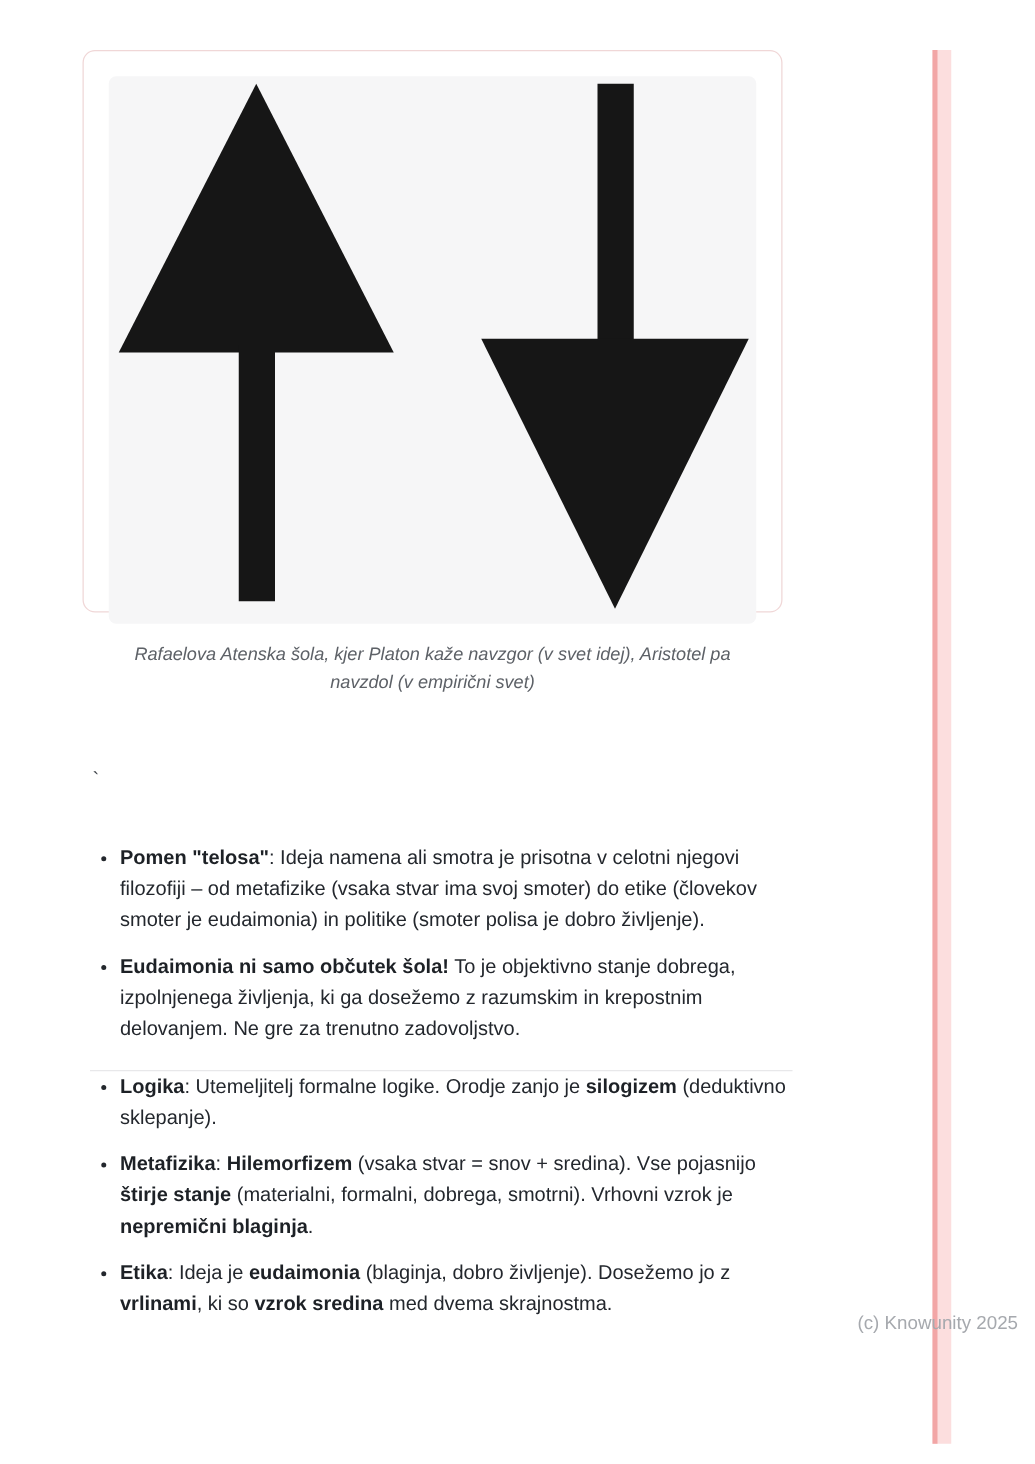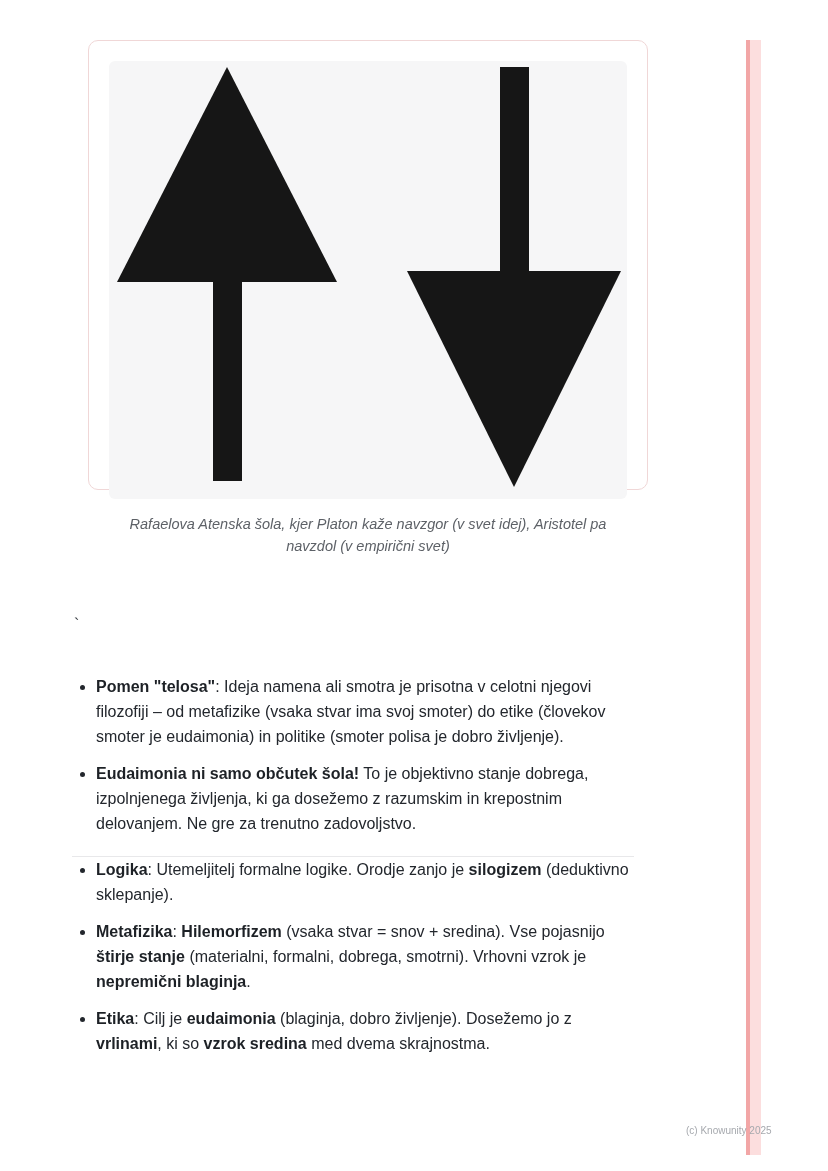--- a/index.html
+++ b/index.html
@@ -7,21 +7,21 @@
   body {
     width: 828px; height: 1171px;
     position: relative;
     font-family: "Liberation Sans", sans-serif;
     color: #23272d;
     overflow: hidden;
   }
 
   
   .figure-card {
-    position: absolute; left: 88px; top: 40px;
+    position: absolute; left: 66px; top: 40px;
     width: 560px; height: 450px;
     background: #ffffff;
     border: 1px solid var(--card-border, #f0d7d7);
     border-radius: 10px;
   }
   .figure-image {
     position: absolute; left: 20px; top: 20px;
     width: 518px; height: 438px;
     background: #f6f6f7;
     border-radius: 6px;
@@ -64,22 +64,22 @@
   .section-heading {
     margin: 24px 0 16px 0;
     font-size: 23px;
     line-height: 28px;
     font-weight: 700;
     color: var(--heading-red, #f73e56);
   }
 
   
   .watermark {
-    position: absolute; left: 686px; top: 1124px;
-    font-size: 10px; line-height: 14px;
+    position: absolute; left: 686px; top: 1052px;
+    font-size: 15px; line-height: 14px;
     color: #a6a9ae;
     z-index: 3;
     white-space: nowrap;
     text-align: center;
   }
 
   
   .scrollbar {
     position: absolute; left: 746px; top: 40px;
     width: 15px; height: 1115px;
@@ -130,21 +130,21 @@
 
 
     <ul class="bullet-list">
       <li>
         <span class="li-text"><strong>Logika</strong><span>: Utemeljitelj formalne logike. Orodje zanjo je </span><strong>silogizem</strong><span> (deduktivno sklepanje).</span></span>
       </li>
       <li>
         <span class="li-text"><strong>Metafizika</strong><span>: </span><strong>Hilemorfizem</strong><span> (vsaka stvar = snov + sredina). Vse pojasnijo </span><strong>štirje stanje</strong><span> (materialni, formalni, dobrega, smotrni). Vrhovni vzrok je </span><strong>nepremični blaginja</strong><span>.</span></span>
       </li>
       <li>
-        <span class="li-text"><strong>Etika</strong><span>: Cilj je </span><strong>eudaimonia</strong><span> (blaginja, dobro življenje). Dosežemo jo z </span><strong>vrlinami</strong><span>, ki so </span><strong>vzrok sredina</strong><span> med dvema skrajnostma.</span></span>
+        <span class="li-text"><strong>Etika</strong><span>: Ideja je </span><strong>eudaimonia</strong><span> (blaginja, dobro življenje). Dosežemo jo z </span><strong>vrlinami</strong><span>, ki so </span><strong>vzrok sredina</strong><span> med dvema skrajnostma.</span></span>
       </li>
     </ul>
 
   </div>
 
   <div class="watermark">(c) Knowunity 2025</div>
 
   <div class="scrollbar">
     <div class="scrollbar-edge"></div>
   </div>

